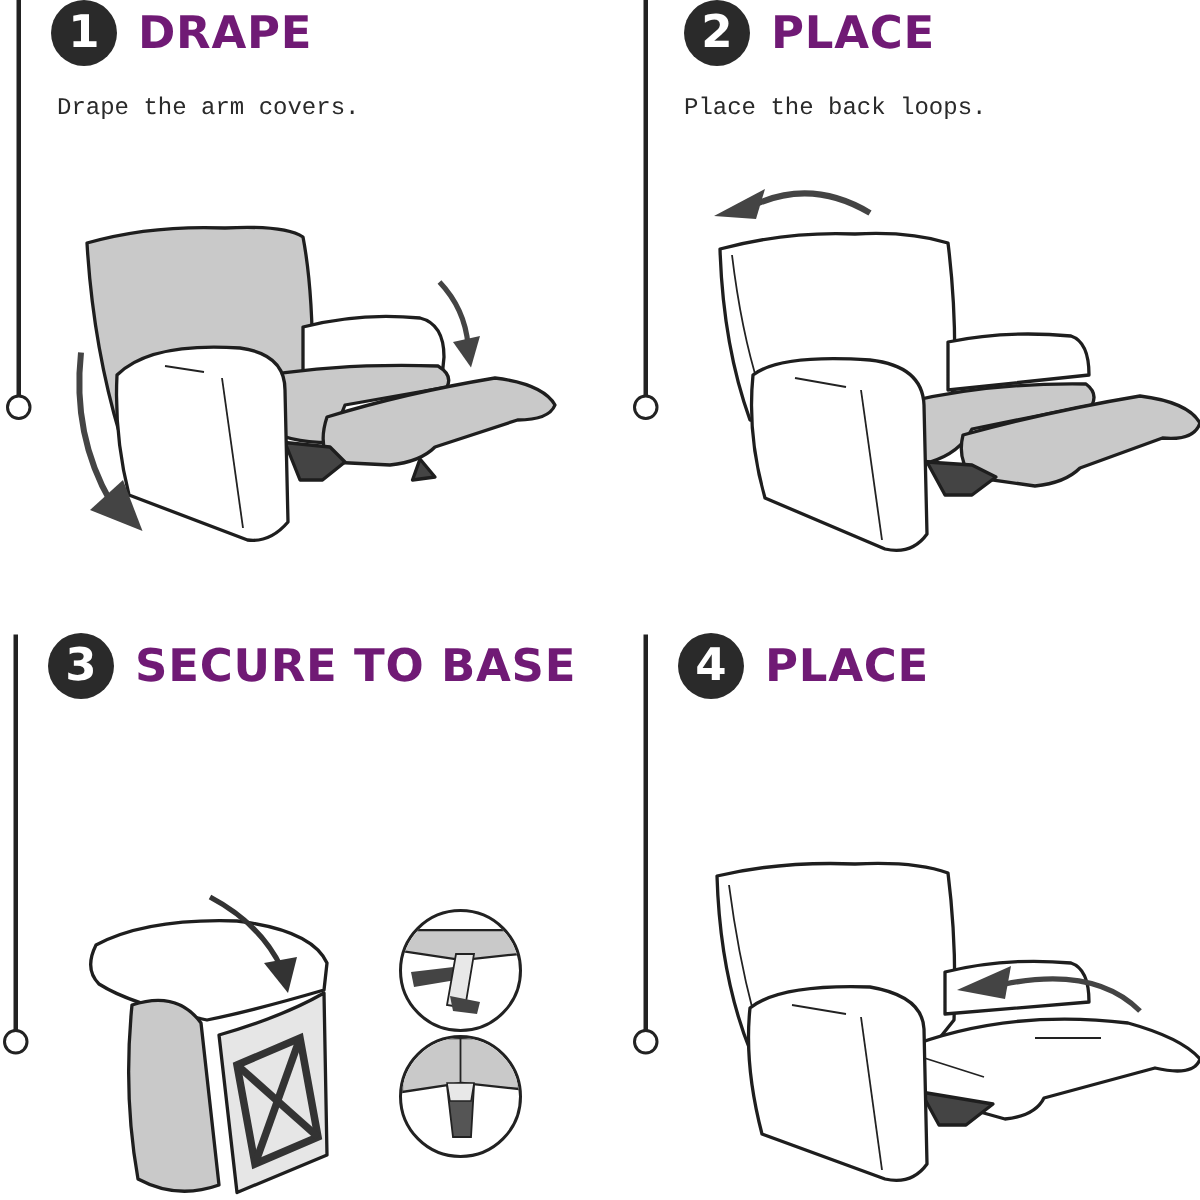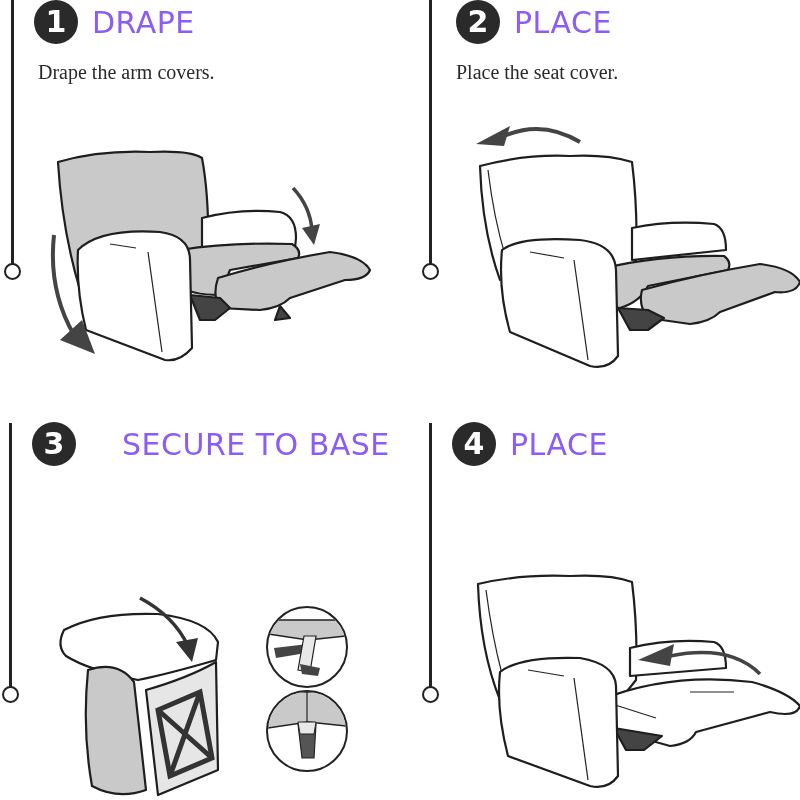--- a/index.html
+++ b/index.html
@@ -5,24 +5,24 @@
     html, body { margin:0; padding:0; background:#ffffff; }
     body { width:800px; height:800px; position:relative; overflow:hidden;
            font-family:"Liberation Sans", "DejaVu Sans", sans-serif; color:#222; }
     .step { position:absolute; width:400px; height:400px; }
     .timeline-line { position:absolute; width:3px; background:#222; }
     .timeline-node { position:absolute; width:17px; height:17px; border:2.5px solid #222;
                      border-radius:50%; background:#fff; box-sizing:border-box; }
     .badge { position:absolute; width:44px; height:44px; border-radius:50%; background:#2a2a2a;
              color:#fff; font-weight:bold; font-size:30px; line-height:44px; text-align:center;
              font-family:"DejaVu Sans", sans-serif; }
-    .title { position:absolute; font-weight:normal; font-size:30px; letter-spacing:0.5px;
-             color:#8b5cf6; font-family:"DejaVu Sans", sans-serif; white-space:nowrap; }
-    .desc { position:absolute; font-size:20px; line-height:25px; color:#2a2a2a;
-            font-family:Liberation Serif, serif;text-align:center; }
+    .title { position:absolute; font-weight:bold; font-size:30px; letter-spacing:0.5px;
+             color:#701a75; font-family:"DejaVu Sans", sans-serif; white-space:nowrap; }
+    .desc { position:absolute; font-size:16px; line-height:25px; color:#2a2a2a;
+            font-family:Liberation Mono, monospace;text-align:center; }
     svg.art { position:absolute; }
     svg.art .ol { stroke:#1e1e1e; stroke-width:2.2; stroke-linejoin:round; stroke-linecap:round; }
   </style>
 </head>
 <body>
 
 <section class="step" style="left:0;top:0;">
   <div class="timeline-line" style="left:11px;top:0;height:264px;"></div>
   <div class="timeline-node" style="left:4px;top:263px;"></div>
   <div class="badge" style="left:34px;top:0px;">1</div>
@@ -51,21 +51,21 @@
     <path d="M253 68 Q270 86 272 110" stroke="#444" stroke-width="3.5" fill="none"></path>
     <path d="M262 108 L274 125 L280 104 Z" fill="#444"></path>
   </svg>
 </section>
 
 <section class="step" style="left:400px;top:0;">
   <div class="timeline-line" style="left:29px;top:0;height:264px;"></div>
   <div class="timeline-node" style="left:22px;top:263px;"></div>
   <div class="badge" style="left:56px;top:0px;">2</div>
   <div class="title" style="left:114px;top:5px;">PLACE</div>
-  <div class="desc" style="left:56px;top:60px;">Place the seat cover.</div>
+  <div class="desc" style="left:56px;top:60px;">Place the back loops.</div>
 
   <svg class="art" style="left:70px;top:110px;" width="330" height="260" viewBox="0 0 330 260">
 
     <path d="M110 32 Q70 8 30 28" stroke="#444" stroke-width="4" fill="none"></path>
     <path d="M6 34 L40 16 L34 36 Z" fill="#444"></path>
 
     <path class="ol" d="M10 56 Q55 44 100 46 Q136 44 162 52 Q168 100 166 150 L150 170 L30 170 Q12 120 10 56 Z" fill="#fff"></path>
     <path d="M18 60 Q24 110 36 148" stroke="#222" stroke-width="1.2" fill="none"></path>
 
     <path class="ol" d="M162 118 Q200 110 244 114 Q256 118 256 140 L162 150 Z" fill="#fff"></path>
@@ -78,21 +78,21 @@
     <path class="ol" d="M32 140 Q50 126 110 130 Q145 134 146 160 L148 246 Q138 260 120 256 L40 222 Q28 180 32 140 Z" fill="#fff"></path>
     <path d="M60 142 L94 148" stroke="#222" stroke-width="1.2" fill="none"></path>
     <path d="M104 150 L118 250" stroke="#222" stroke-width="1.2" fill="none"></path>
   </svg>
 </section>
 
 <section class="step" style="left:0;top:400px;">
   <div class="timeline-line" style="left:9px;top:23px;height:264px;"></div>
   <div class="timeline-node" style="left:2px;top:286px;"></div>
   <div class="badge" style="left:32px;top:22px;">3</div>
-  <div class="title" style="left:90px;top:27px;margin-left:32px;">SECURE TO BASE</div>
+  <div class="title" style="left:90px;top:27px;">SECURE TO BASE</div>
 
   <svg class="art" style="left:48px;top:190px;" width="210" height="210" viewBox="0 0 210 210">
 
     <path class="ol" d="M16 40 Q50 22 110 24 Q160 30 170 52 L168 70 Q120 84 90 90 Q40 80 18 66 Q8 56 16 40 Z" fill="#fff"></path>
 
     <path class="ol" d="M40 80 Q70 70 86 92 L98 200 Q70 210 44 196 Q34 140 40 80 Z" fill="#c9c9c9"></path>
 
     <path class="ol" d="M98 100 Q140 88 168 72 L170 180 L110 205 Z" fill="#e6e6e6"></path>
 
     <g stroke="#333" stroke-width="5" fill="none">

